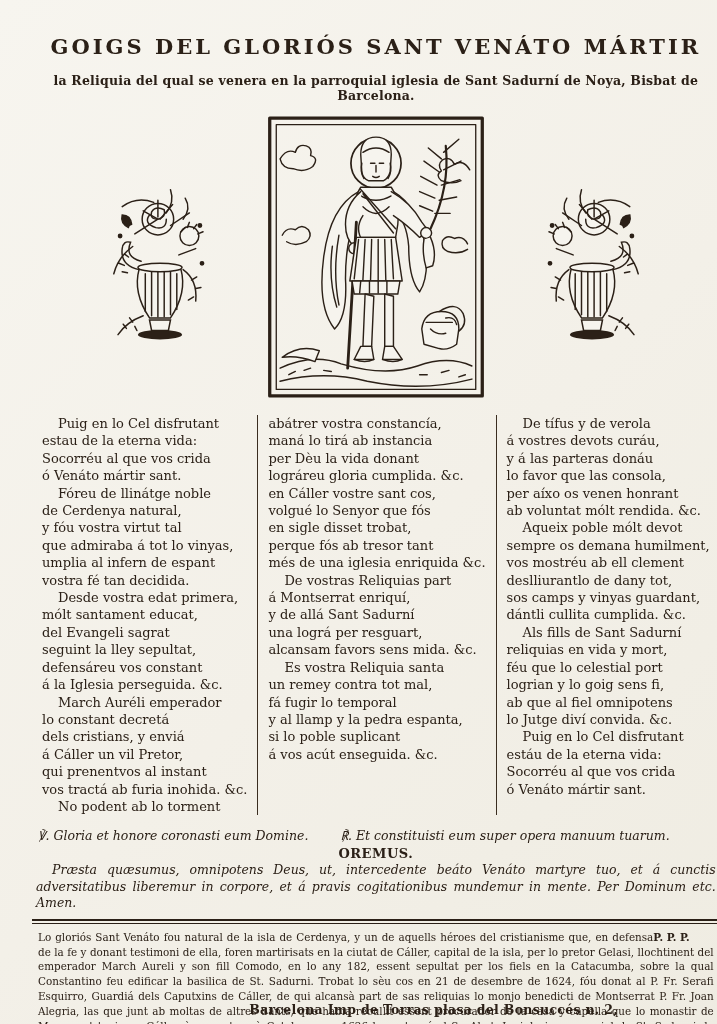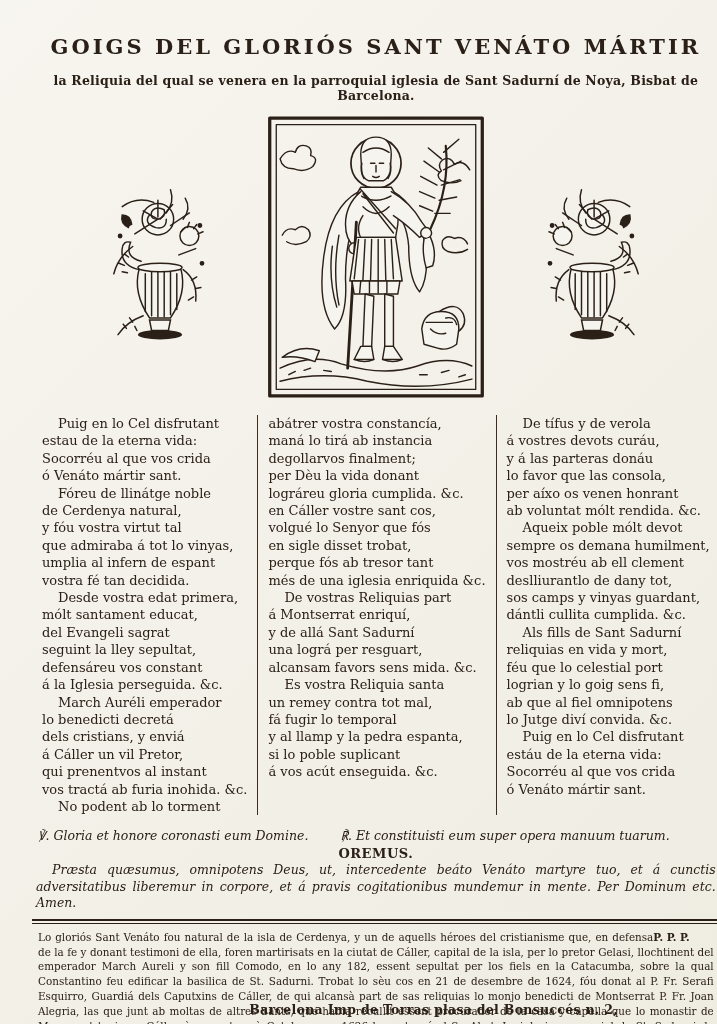--- a/index.html
+++ b/index.html
@@ -536,31 +536,30 @@
               <div class="vline">que admiraba á tot lo vinyas,</div>
               <div class="vline">umplia al infern de espant</div>
               <div class="vline">vostra fé tan decidida.</div>
               <div class="vline ind">Desde vostra edat primera,</div>
               <div class="vline">mólt santament educat,</div>
               <div class="vline">del Evangeli sagrat</div>
               <div class="vline">seguint la lley sepultat,</div>
               <div class="vline">defensáreu vos constant</div>
               <div class="vline">á la Iglesia perseguida. &amp;c.</div>
               <div class="vline ind">March Auréli emperador</div>
-              <div class="vline">lo benedicti decretá</div>
+              <div class="vline">lo constant decretá</div>
               <div class="vline">dels cristians, y enviá</div>
               <div class="vline">á Cáller un vil Pretor,</div>
               <div class="vline">qui prenentvos al instant</div>
               <div class="vline">vos tractá ab furia inohida. &amp;c.</div>
               <div class="vline ind">No podent ab lo torment</div>
             </div>
           <div class="vcol">
               <div class="vline">abátrer vostra constancía,</div>
               <div class="vline">maná lo tirá ab instancia</div>
-              <div class="vline">degollarvos finalment;</div>
               <div class="vline">per Dèu la vida donant</div>
               <div class="vline">lográreu gloria cumplida. &amp;c.</div>
               <div class="vline">en Cáller vostre sant cos,</div>
               <div class="vline">volgué lo Senyor que fós</div>
               <div class="vline">en sigle disset trobat,</div>
               <div class="vline">perque fós ab tresor tant</div>
               <div class="vline">més de una iglesia enriquida &amp;c.</div>
               <div class="vline ind">De vostras Reliquias part</div>
               <div class="vline">á Montserrat enriquí,</div>
               <div class="vline">y de allá Sant Sadurní</div>

